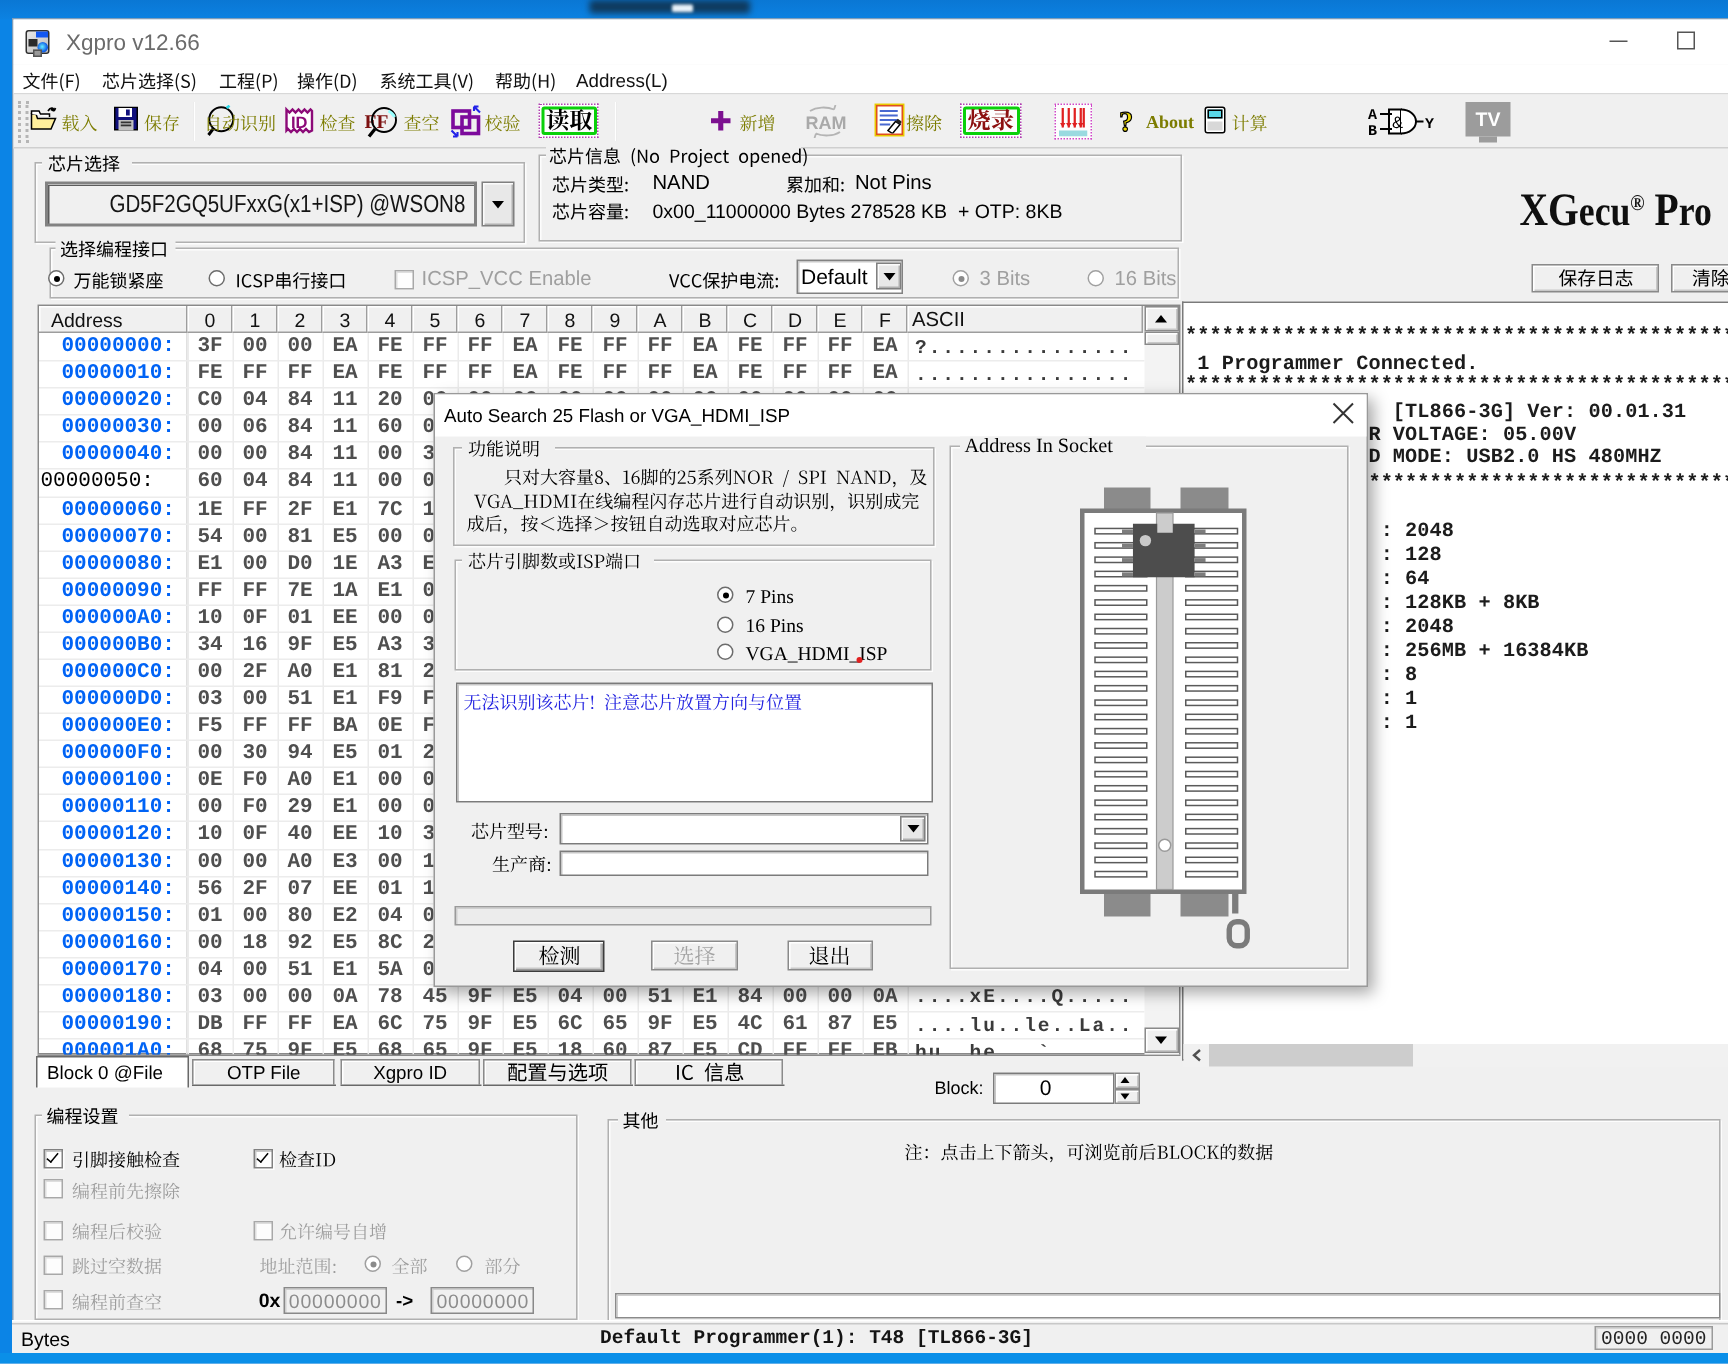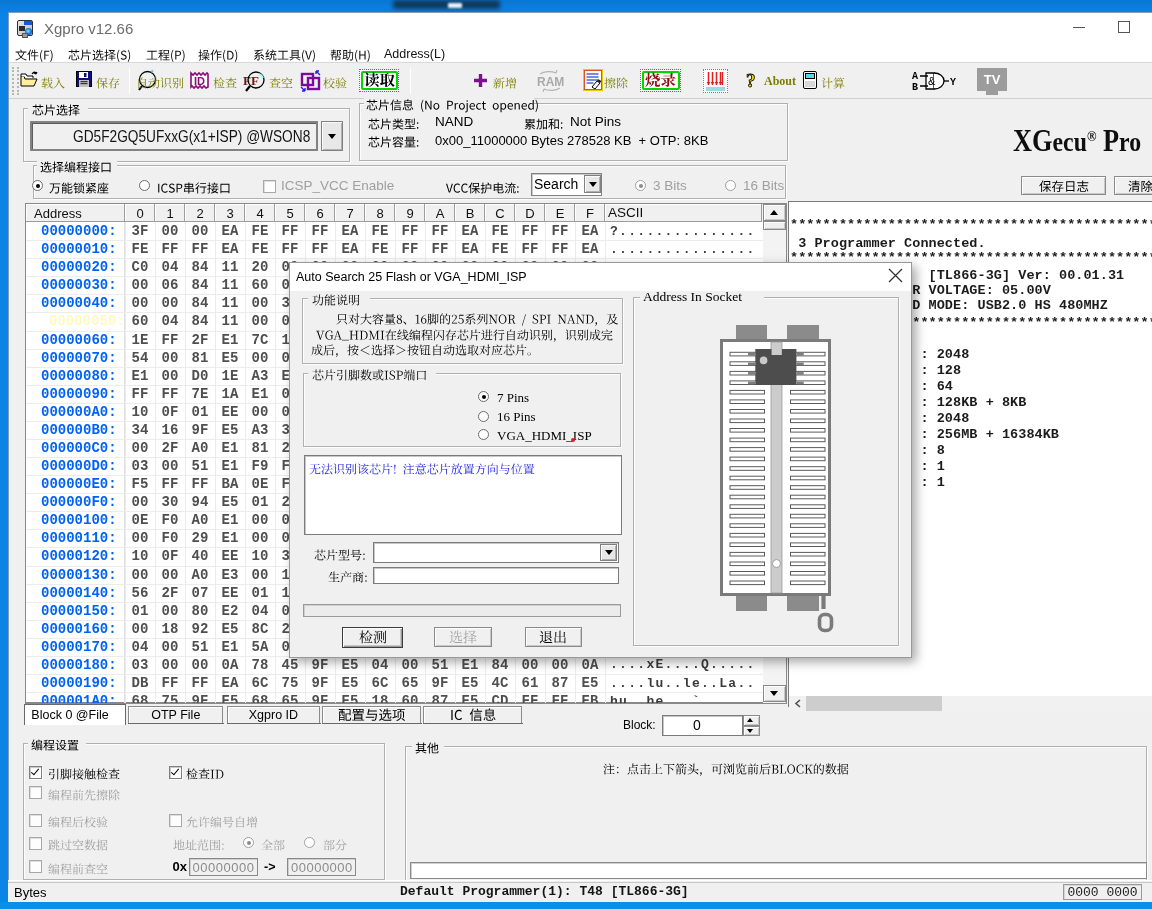--- a/index.html
+++ b/index.html
@@ -589,21 +589,21 @@
         <use href="#g81" x="575"></use>
         <use href="#g81" x="1213"></use>
         <use href="#g66" x="1851"></use>
         <use href="#g84" x="2851"></use>
         <use href="#g85" x="3851"></use>
         <use href="#g86" x="4851"></use>
         <use href="#g60" x="5851"></use>
       </g>
     </svg></div>
 <div class="ab" style="left:531px;top:172.5px;width:71px;height:23px;background:#fff;border:1.5px solid #828282;box-shadow:inset 1px 1px 0 #c9c9c9"></div>
-<div class="ab sans" style="left:534px;top:176.0px;font-size:14px;line-height:16px;color:#000;white-space:pre;">Search</div>
+<div class="ab sans" style="left:534px;top:176.0px;font-size:14px;line-height:16px;color:#000;white-space:pre;">Default</div>
 <div class="ab btn3" style="left:584px;top:175px;width:16.5px;height:18px;"></div>
 <div class="ab tri-d" style="left:588.5px;top:182px;border-top-color:#000"></div>
 <span class="radd" style="left:635px;top:180px">
     <span class="dotg"></span>
   </span>
 <div class="ab sans" style="left:653px;top:178.0px;font-size:13.5px;line-height:16px;color:#9f9f9f;white-space:pre;">3 Bits</div>
 <span class="radd" style="left:725px;top:180px"></span>
 <div class="ab sans" style="left:743px;top:178.0px;font-size:13.5px;line-height:16px;color:#9f9f9f;white-space:pre;">16 Bits</div>
 <div class="ab" style="left:25px;top:203px;width:762px;height:500px;background:#fff;border:1px solid #898989"></div>
 <div class="ab" style="left:26px;top:204px;width:760px;height:18px;background:#f0f0f0"></div>
@@ -695,21 +695,21 @@
 <div class="ab mono" style="left:610px;top:241.6px;font-size:13px;line-height:15px;color:#3b3b3b;white-space:pre;font-weight:bold;letter-spacing:1.3px">................</div>
 <div class="ab mono" style="left:41px;top:259.2px;font-size:14px;line-height:16px;color:#0063f5;white-space:pre;font-weight:bold">00000020:</div>
 <div class="ab mono" style="left:125px;top:259.2px;font-size:14px;line-height:16px;font-weight:bold;color:#4f4f4f;white-space:pre"><span style="display:inline-block;width:30px;text-align:center">C0</span><span style="display:inline-block;width:30px;text-align:center">04</span><span style="display:inline-block;width:30px;text-align:center">84</span><span style="display:inline-block;width:30px;text-align:center">11</span><span style="display:inline-block;width:30px;text-align:center">20</span><span style="display:inline-block;width:30px;text-align:center">00</span><span style="display:inline-block;width:30px;text-align:center">00</span><span style="display:inline-block;width:30px;text-align:center">00</span><span style="display:inline-block;width:30px;text-align:center">00</span><span style="display:inline-block;width:30px;text-align:center">00</span><span style="display:inline-block;width:30px;text-align:center">00</span><span style="display:inline-block;width:30px;text-align:center">00</span><span style="display:inline-block;width:30px;text-align:center">00</span><span style="display:inline-block;width:30px;text-align:center">00</span><span style="display:inline-block;width:30px;text-align:center">00</span><span style="display:inline-block;width:30px;text-align:center">00</span></div>
 <div class="ab mono" style="left:610px;top:259.7px;font-size:13px;line-height:15px;color:#3b3b3b;white-space:pre;font-weight:bold;letter-spacing:1.3px">................</div>
 <div class="ab mono" style="left:41px;top:277.2px;font-size:14px;line-height:16px;color:#0063f5;white-space:pre;font-weight:bold">00000030:</div>
 <div class="ab mono" style="left:125px;top:277.2px;font-size:14px;line-height:16px;font-weight:bold;color:#4f4f4f;white-space:pre"><span style="display:inline-block;width:30px;text-align:center">00</span><span style="display:inline-block;width:30px;text-align:center">06</span><span style="display:inline-block;width:30px;text-align:center">84</span><span style="display:inline-block;width:30px;text-align:center">11</span><span style="display:inline-block;width:30px;text-align:center">60</span><span style="display:inline-block;width:30px;text-align:center">00</span><span style="display:inline-block;width:30px;text-align:center">00</span><span style="display:inline-block;width:30px;text-align:center">00</span><span style="display:inline-block;width:30px;text-align:center">00</span><span style="display:inline-block;width:30px;text-align:center">00</span><span style="display:inline-block;width:30px;text-align:center">00</span><span style="display:inline-block;width:30px;text-align:center">00</span><span style="display:inline-block;width:30px;text-align:center">00</span><span style="display:inline-block;width:30px;text-align:center">00</span><span style="display:inline-block;width:30px;text-align:center">00</span><span style="display:inline-block;width:30px;text-align:center">00</span></div>
 <div class="ab mono" style="left:610px;top:277.7px;font-size:13px;line-height:15px;color:#3b3b3b;white-space:pre;font-weight:bold;letter-spacing:1.3px">................</div>
 <div class="ab mono" style="left:41px;top:295.3px;font-size:14px;line-height:16px;color:#0063f5;white-space:pre;font-weight:bold">00000040:</div>
 <div class="ab mono" style="left:125px;top:295.3px;font-size:14px;line-height:16px;font-weight:bold;color:#4f4f4f;white-space:pre"><span style="display:inline-block;width:30px;text-align:center">00</span><span style="display:inline-block;width:30px;text-align:center">00</span><span style="display:inline-block;width:30px;text-align:center">84</span><span style="display:inline-block;width:30px;text-align:center">11</span><span style="display:inline-block;width:30px;text-align:center">00</span><span style="display:inline-block;width:30px;text-align:center">30</span><span style="display:inline-block;width:30px;text-align:center">00</span><span style="display:inline-block;width:30px;text-align:center">00</span><span style="display:inline-block;width:30px;text-align:center">00</span><span style="display:inline-block;width:30px;text-align:center">00</span><span style="display:inline-block;width:30px;text-align:center">00</span><span style="display:inline-block;width:30px;text-align:center">00</span><span style="display:inline-block;width:30px;text-align:center">00</span><span style="display:inline-block;width:30px;text-align:center">00</span><span style="display:inline-block;width:30px;text-align:center">00</span><span style="display:inline-block;width:30px;text-align:center">00</span></div>
 <div class="ab mono" style="left:610px;top:295.8px;font-size:13px;line-height:15px;color:#3b3b3b;white-space:pre;font-weight:bold;letter-spacing:1.3px">................</div>
-<div class="ab mono" style="left:49px;top:313.4px;font-size:14px;line-height:16px;color:#fef9c3;white-space:pre;font-weight:bold">00000050:</div>
+<div class="ab mono" style="left:27px;top:313.4px;font-size:14px;line-height:16px;color:#000000;white-space:pre;font-weight:normal">00000050:</div>
 <div class="ab mono" style="left:125px;top:313.4px;font-size:14px;line-height:16px;font-weight:bold;color:#4f4f4f;white-space:pre"><span style="display:inline-block;width:30px;text-align:center">60</span><span style="display:inline-block;width:30px;text-align:center">04</span><span style="display:inline-block;width:30px;text-align:center">84</span><span style="display:inline-block;width:30px;text-align:center">11</span><span style="display:inline-block;width:30px;text-align:center">00</span><span style="display:inline-block;width:30px;text-align:center">00</span><span style="display:inline-block;width:30px;text-align:center">00</span><span style="display:inline-block;width:30px;text-align:center">00</span><span style="display:inline-block;width:30px;text-align:center">00</span><span style="display:inline-block;width:30px;text-align:center">00</span><span style="display:inline-block;width:30px;text-align:center">00</span><span style="display:inline-block;width:30px;text-align:center">00</span><span style="display:inline-block;width:30px;text-align:center">00</span><span style="display:inline-block;width:30px;text-align:center">00</span><span style="display:inline-block;width:30px;text-align:center">00</span><span style="display:inline-block;width:30px;text-align:center">00</span></div>
 <div class="ab mono" style="left:610px;top:313.9px;font-size:13px;line-height:15px;color:#3b3b3b;white-space:pre;font-weight:bold;letter-spacing:1.3px">................</div>
 <div class="ab mono" style="left:41px;top:331.5px;font-size:14px;line-height:16px;color:#0063f5;white-space:pre;font-weight:bold">00000060:</div>
 <div class="ab mono" style="left:125px;top:331.5px;font-size:14px;line-height:16px;font-weight:bold;color:#4f4f4f;white-space:pre"><span style="display:inline-block;width:30px;text-align:center">1E</span><span style="display:inline-block;width:30px;text-align:center">FF</span><span style="display:inline-block;width:30px;text-align:center">2F</span><span style="display:inline-block;width:30px;text-align:center">E1</span><span style="display:inline-block;width:30px;text-align:center">7C</span><span style="display:inline-block;width:30px;text-align:center">10</span><span style="display:inline-block;width:30px;text-align:center">00</span><span style="display:inline-block;width:30px;text-align:center">00</span><span style="display:inline-block;width:30px;text-align:center">00</span><span style="display:inline-block;width:30px;text-align:center">00</span><span style="display:inline-block;width:30px;text-align:center">00</span><span style="display:inline-block;width:30px;text-align:center">00</span><span style="display:inline-block;width:30px;text-align:center">00</span><span style="display:inline-block;width:30px;text-align:center">00</span><span style="display:inline-block;width:30px;text-align:center">00</span><span style="display:inline-block;width:30px;text-align:center">00</span></div>
 <div class="ab mono" style="left:610px;top:332.0px;font-size:13px;line-height:15px;color:#3b3b3b;white-space:pre;font-weight:bold;letter-spacing:1.3px">................</div>
 <div class="ab mono" style="left:41px;top:349.6px;font-size:14px;line-height:16px;color:#0063f5;white-space:pre;font-weight:bold">00000070:</div>
 <div class="ab mono" style="left:125px;top:349.6px;font-size:14px;line-height:16px;font-weight:bold;color:#4f4f4f;white-space:pre"><span style="display:inline-block;width:30px;text-align:center">54</span><span style="display:inline-block;width:30px;text-align:center">00</span><span style="display:inline-block;width:30px;text-align:center">81</span><span style="display:inline-block;width:30px;text-align:center">E5</span><span style="display:inline-block;width:30px;text-align:center">00</span><span style="display:inline-block;width:30px;text-align:center">00</span><span style="display:inline-block;width:30px;text-align:center">00</span><span style="display:inline-block;width:30px;text-align:center">00</span><span style="display:inline-block;width:30px;text-align:center">00</span><span style="display:inline-block;width:30px;text-align:center">00</span><span style="display:inline-block;width:30px;text-align:center">00</span><span style="display:inline-block;width:30px;text-align:center">00</span><span style="display:inline-block;width:30px;text-align:center">00</span><span style="display:inline-block;width:30px;text-align:center">00</span><span style="display:inline-block;width:30px;text-align:center">00</span><span style="display:inline-block;width:30px;text-align:center">00</span></div>
 <div class="ab mono" style="left:610px;top:350.1px;font-size:13px;line-height:15px;color:#3b3b3b;white-space:pre;font-weight:bold;letter-spacing:1.3px">................</div>
 <div class="ab mono" style="left:41px;top:367.6px;font-size:14px;line-height:16px;color:#0063f5;white-space:pre;font-weight:bold">00000080:</div>
 <div class="ab mono" style="left:125px;top:367.6px;font-size:14px;line-height:16px;font-weight:bold;color:#4f4f4f;white-space:pre"><span style="display:inline-block;width:30px;text-align:center">E1</span><span style="display:inline-block;width:30px;text-align:center">00</span><span style="display:inline-block;width:30px;text-align:center">D0</span><span style="display:inline-block;width:30px;text-align:center">1E</span><span style="display:inline-block;width:30px;text-align:center">A3</span><span style="display:inline-block;width:30px;text-align:center">E0</span><span style="display:inline-block;width:30px;text-align:center">00</span><span style="display:inline-block;width:30px;text-align:center">00</span><span style="display:inline-block;width:30px;text-align:center">00</span><span style="display:inline-block;width:30px;text-align:center">00</span><span style="display:inline-block;width:30px;text-align:center">00</span><span style="display:inline-block;width:30px;text-align:center">00</span><span style="display:inline-block;width:30px;text-align:center">00</span><span style="display:inline-block;width:30px;text-align:center">00</span><span style="display:inline-block;width:30px;text-align:center">00</span><span style="display:inline-block;width:30px;text-align:center">00</span></div>
@@ -771,21 +771,21 @@
 <div class="ab" style="left:25px;top:703.5px;width:763px;height:5px;background:#f0f0f0"></div>
 <div class="ab" style="left:25px;top:702.5px;width:762px;height:1px;background:#898989"></div>
 <div class="ab" style="left:763px;top:204px;width:23px;height:499px;background:#f3f3f3"></div>
 <div class="ab btn" style="left:763px;top:204px;width:23px;height:17px;"></div>
 <div class="ab tri-u" style="left:770px;top:210px;border-bottom-color:#000"></div>
 <div class="ab btn" style="left:763px;top:221px;width:23px;height:9px;"></div>
 <div class="ab btn" style="left:763px;top:685px;width:23px;height:17px;"></div>
 <div class="ab tri-d" style="left:770px;top:691px;border-top-color:#000"></div>
 <div class="ab" style="left:788px;top:201px;width:364px;height:506px;background:#fff;border:1px solid #7a7a7a;border-right:none"></div>
 <div class="ab mono" style="left:790px;top:216.8px;font-size:13.5px;line-height:16px;color:#1c1c1c;white-space:pre;font-weight:bold;letter-spacing:0.05px">***********************************************</div>
-<div class="ab mono" style="left:790px;top:236.0px;font-size:13.5px;line-height:16px;color:#1c1c1c;white-space:pre;font-weight:bold;letter-spacing:0.05px"> 3 Programmer Connected.</div>
+<div class="ab mono" style="left:790px;top:236.0px;font-size:13.5px;line-height:16px;color:#1c1c1c;white-space:pre;font-weight:bold;letter-spacing:0.05px"> 1 Programmer Connected.</div>
 <div class="ab mono" style="left:790px;top:250.4px;font-size:13.5px;line-height:16px;color:#1c1c1c;white-space:pre;font-weight:bold;letter-spacing:0.05px">***********************************************</div>
 <div class="ab mono" style="left:790px;top:267.5px;font-size:13.5px;line-height:16px;color:#1c1c1c;white-space:pre;font-weight:bold;letter-spacing:0.05px"> Programmer(1):  [TL866-3G] Ver: 00.01.31</div>
 <div class="ab mono" style="left:790px;top:282.7px;font-size:13.5px;line-height:16px;color:#1c1c1c;white-space:pre;font-weight:bold;letter-spacing:0.05px">           POWER VOLTAGE: 05.00V</div>
 <div class="ab mono" style="left:790px;top:298.3px;font-size:13.5px;line-height:16px;color:#1c1c1c;white-space:pre;font-weight:bold;letter-spacing:0.05px">       USB SPEED MODE: USB2.0 HS 480MHZ</div>
 <div class="ab mono" style="left:790px;top:314.9px;font-size:13.5px;line-height:16px;color:#1c1c1c;white-space:pre;font-weight:bold;letter-spacing:0.05px">***********************************************</div>
 <div class="ab mono" style="left:790px;top:346.5px;font-size:13.5px;line-height:16px;color:#1c1c1c;white-space:pre;font-weight:bold;letter-spacing:0.05px"> PAGE SIZE      : 2048</div>
 <div class="ab mono" style="left:790px;top:362.6px;font-size:13.5px;line-height:16px;color:#1c1c1c;white-space:pre;font-weight:bold;letter-spacing:0.05px"> SPARE SIZE     : 128</div>
 <div class="ab mono" style="left:790px;top:378.7px;font-size:13.5px;line-height:16px;color:#1c1c1c;white-space:pre;font-weight:bold;letter-spacing:0.05px"> PAGES PER BLK  : 64</div>
 <div class="ab mono" style="left:790px;top:394.8px;font-size:13.5px;line-height:16px;color:#1c1c1c;white-space:pre;font-weight:bold;letter-spacing:0.05px"> BLOCK SIZE     : 128KB + 8KB</div>
 <div class="ab mono" style="left:790px;top:410.9px;font-size:13.5px;line-height:16px;color:#1c1c1c;white-space:pre;font-weight:bold;letter-spacing:0.05px"> BLOCK COUNT    : 2048</div>

